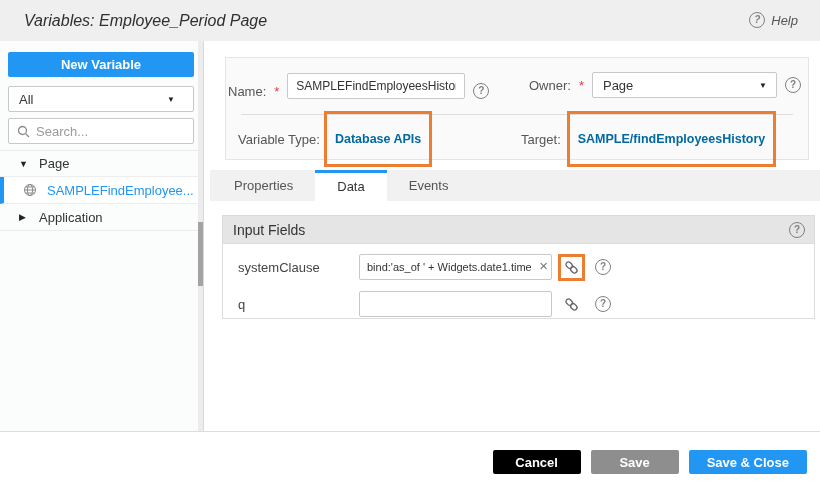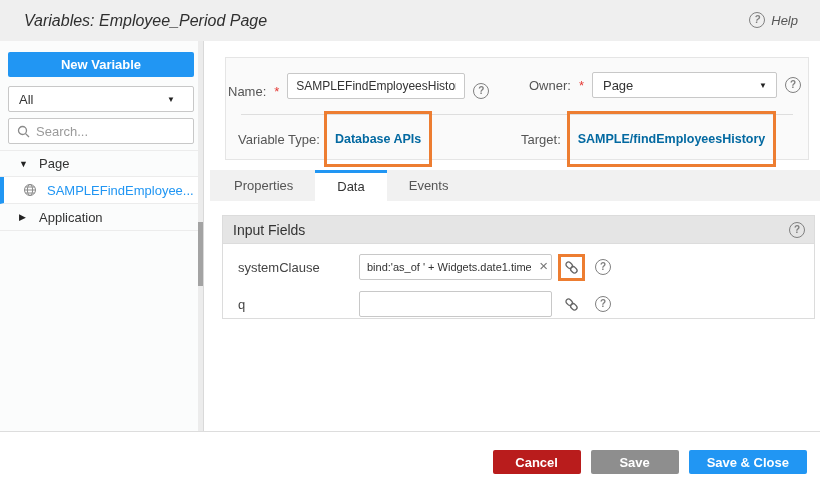--- a/index.html
+++ b/index.html
@@ -89,21 +89,21 @@
               justify-content:center; border:3px solid transparent; cursor:pointer; background:transparent; }
   .link-btn.highlight { border-color:#ed7d31; }
   .if-row .qmark { margin-left:10px; cursor:pointer; }
 
   
   .footer { position:absolute; left:0; right:0; bottom:0; height:58px; background:#fff;
             border-top:1px solid #ddd; }
   .footer-buttons { position:absolute; right:13px; top:18px; display:flex; gap:10px; }
   .btn { height:24px; min-width:88px; padding:0 18px; border:none; border-radius:2px; color:#fff;
          font-size:13px; font-weight:bold; font-family:"Liberation Sans", sans-serif; cursor:pointer; }
-  .btn-cancel { background:#b91c1c; }
+  .btn-cancel { background:#000000; }
   .btn-save { background:#8e8e8e; }
   .btn-saveclose { background:#2196f3; }
 </style>
 </head>
 <body>
 
 <div id="app">
 
   <div class="header">
     <div class="header-title">Variables: Employee_Period Page</div>

